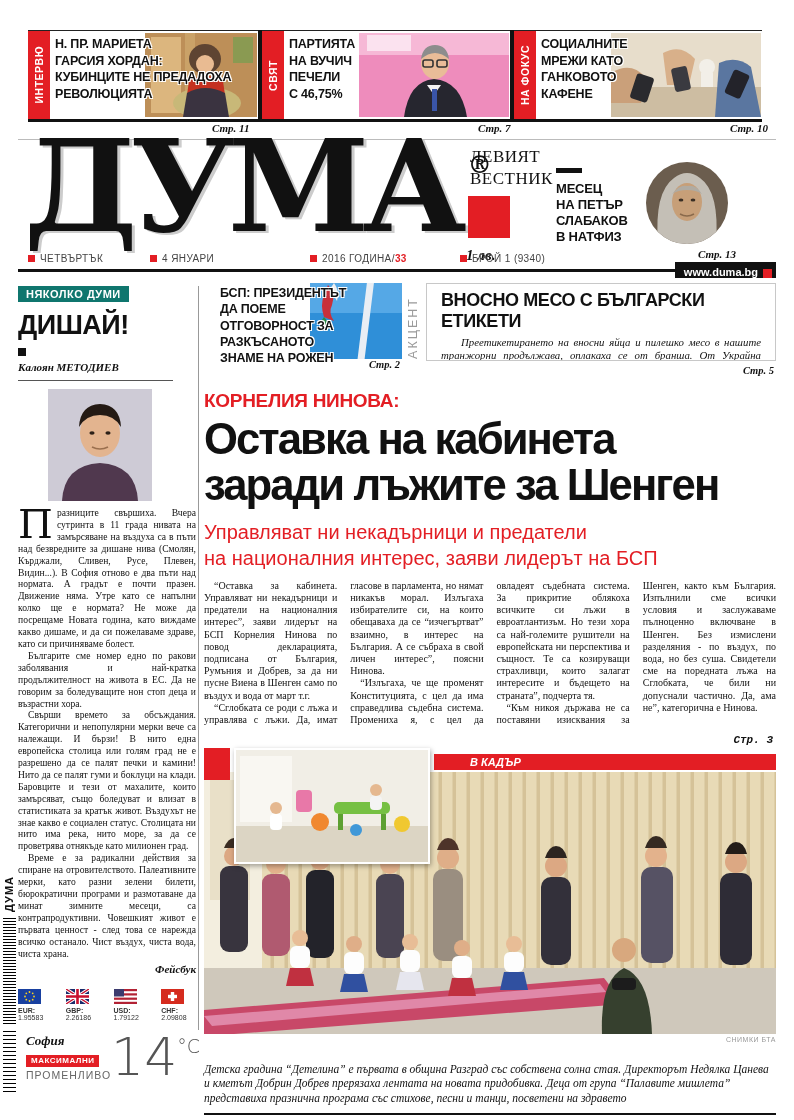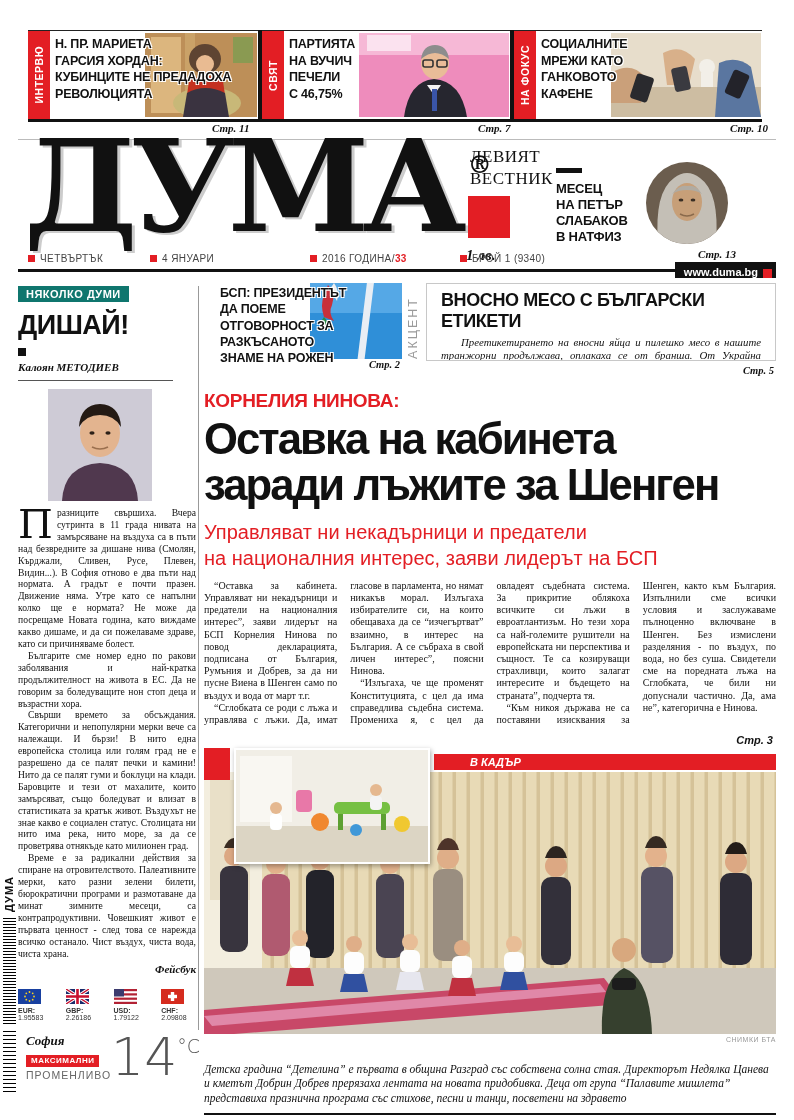--- a/index.html
+++ b/index.html
@@ -87,21 +87,21 @@
   .accent-headline { font-size:18px; font-weight:bold; letter-spacing:-.4px; }
   .accent-text { font-family:"Liberation Serif", serif; font-style:italic; font-size:10.8px; line-height:13px; text-align:justify; margin-top:4px; text-indent:20px; }
   .accent-page { position:absolute; right:2px; top:82px; font-family:"Liberation Serif", serif; font-style:italic; font-weight:bold; font-size:10.5px; }
 
   .kicker { color:#e31e24; font-size:19px; font-weight:bold; letter-spacing:-.3px; margin-top:10px; }
   .headline { font-size:45px; font-weight:bold; line-height:1.03; letter-spacing:-2px; white-space:pre-line; transform:scaleX(.97); transform-origin:left; margin-top:4px; }
   .subhead { color:#e31e24; font-size:20px; line-height:1.3; white-space:pre-line; margin-top:10px; }
   .story-body { position:relative; margin-top:9px; height:166px; }
   .story-cols { height:156px; column-count:4; column-gap:13px; font-family:"Liberation Serif", serif; font-size:10px; line-height:12.2px; text-align:justify; overflow:hidden; }
   .story-cols p { margin:0; text-indent:10px; }
-  .story-page { position:absolute; right:3px; bottom:0; font-family:Liberation Sans, sans-serif; font-style:italic; font-weight:bold; font-size:11px; }
+  .story-page { position:absolute; right:3px; bottom:0; font-family:Liberation Mono, monospace; font-style:italic; font-weight:bold; font-size:11px; }
 
   
   .feature { position:relative; margin-top:2px; height:302px; }
   .feat-red-sq { position:absolute; left:0; top:0; width:26px; height:32px; background:#e31e24; z-index:4; }
   .feat-inset { position:absolute; left:30px; top:0; z-index:3; border:2px solid #fff; box-shadow:1px 2px 5px rgba(0,0,0,.35); line-height:0; }
   .feat-bar { position:absolute; left:230px; right:0; top:6px; height:16px; background:#e31e24; z-index:2; color:#fff; font-weight:bold; font-style:italic; font-size:11px; line-height:16px; padding-left:36px; }
   .feat-photo { position:absolute; left:0; right:0; top:24px; z-index:1; line-height:0; }
   .feat-credit { position:absolute; right:0; top:288px; font-size:7px; color:#999; letter-spacing:.5px; }
   .caption { margin-top:12px; font-family:"Liberation Serif", serif; font-style:italic; font-size:11.5px; line-height:14.5px; }
   .bottom-rule { margin-top:8px; height:2px; background:#111; }

